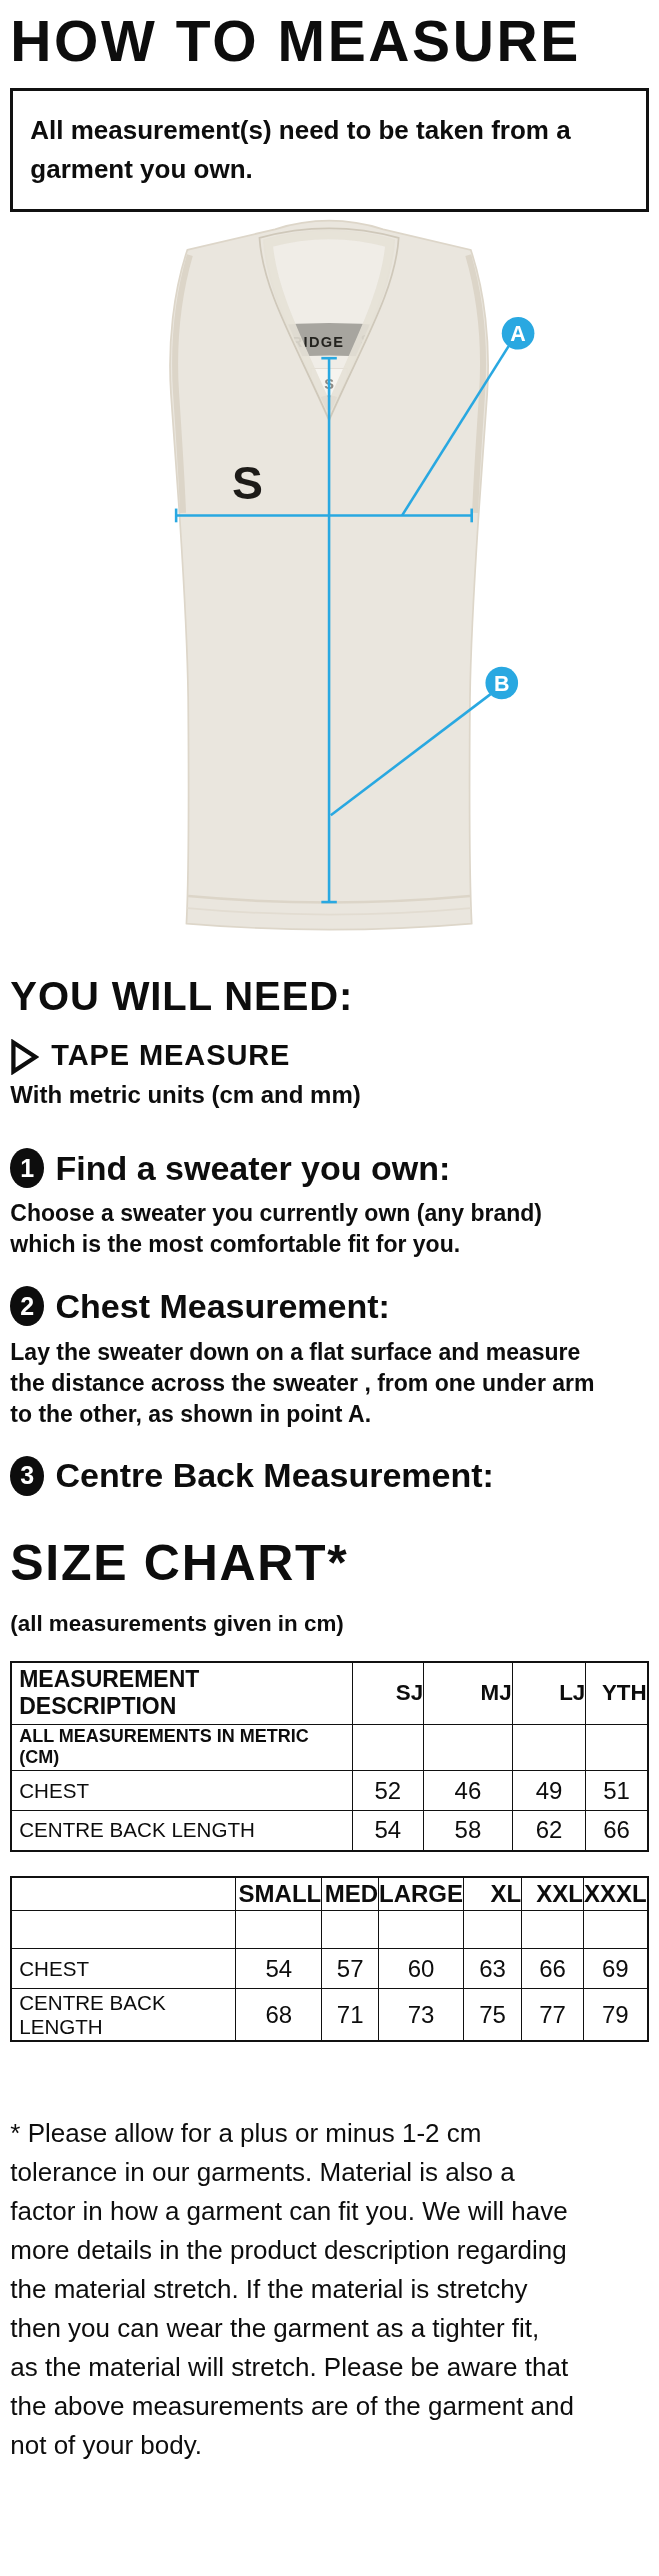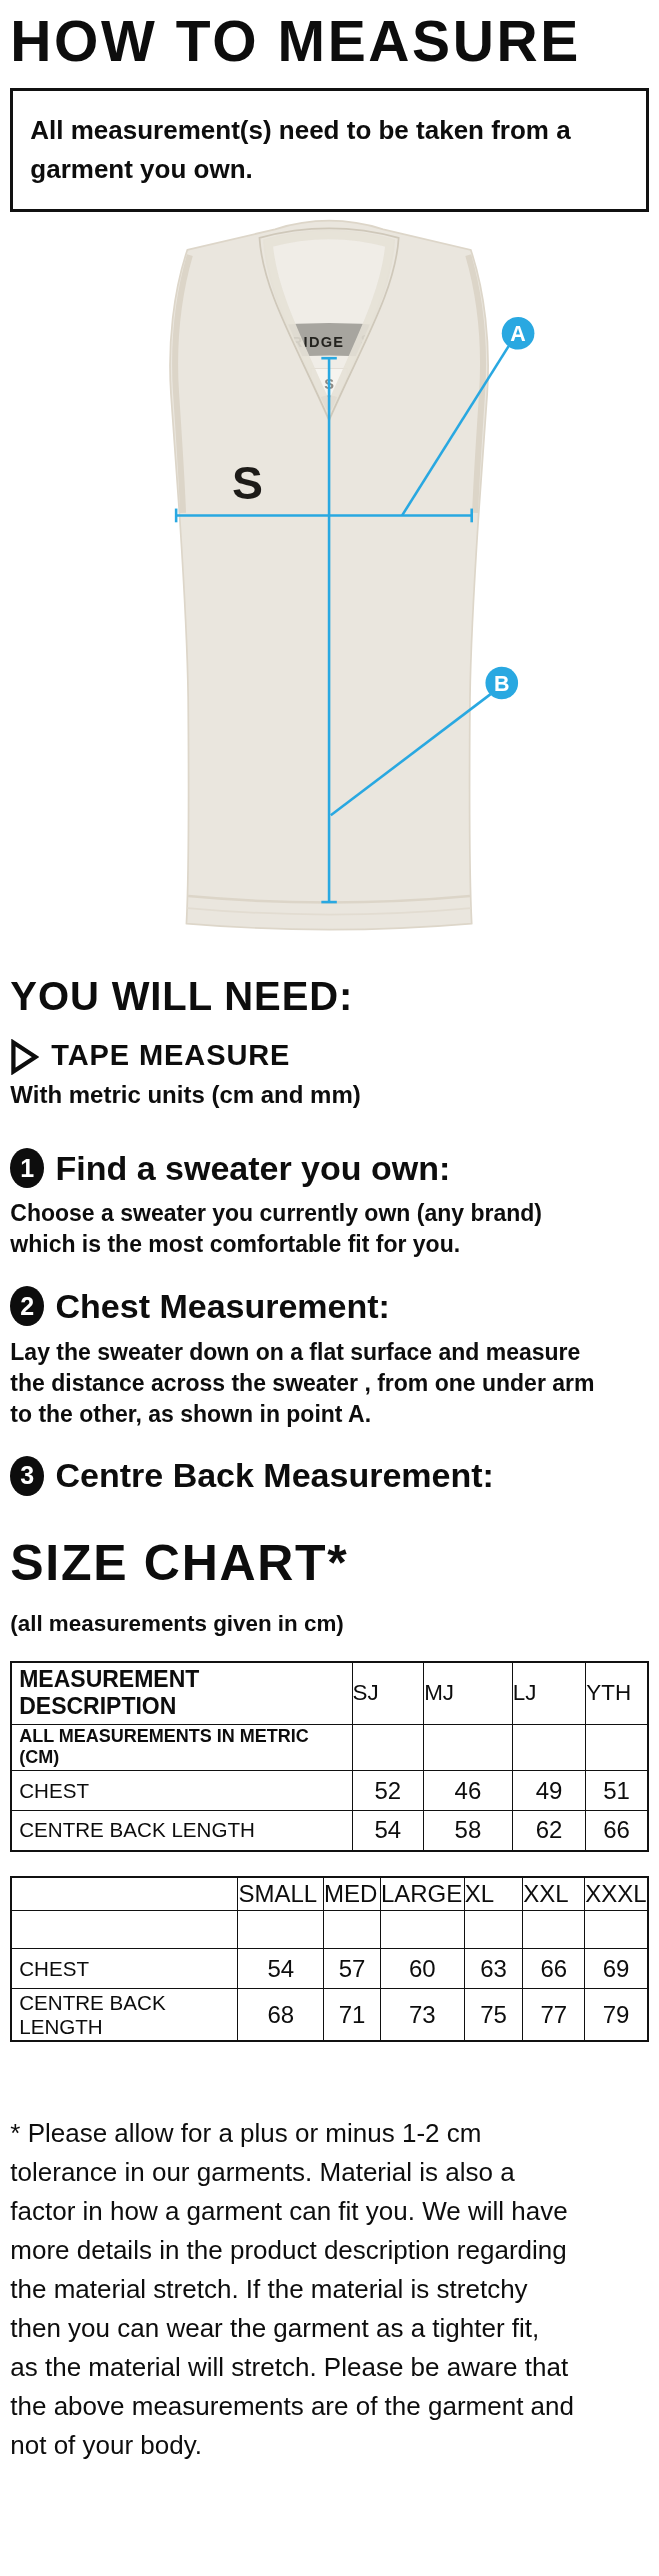--- a/index.html
+++ b/index.html
@@ -27,21 +27,21 @@
          display:flex;align-items:center;justify-content:center;font-size:25px;font-weight:800;}
   .step-title{font-size:34px;font-weight:800;}
   .step-desc{font-size:23px;font-weight:700;line-height:1.35;margin:10.3px 0 0;white-space:pre-line;}
 
   .sc-heading{font-size:50px;font-weight:800;letter-spacing:1.7px;margin:38px 0 0;}
   .sc-sub{font-size:22.4px;font-weight:700;margin:19px 0 0;}
 
   table{border-collapse:collapse;table-layout:fixed;border:2.6px solid #111;margin-top:24px;}
   th,td{border:1.7px solid #111;overflow:hidden;padding:0;}
   th.desc{font-size:23px;font-weight:700;text-align:left;padding:3.4px 6.9px;}
-  th.size{font-size:22.4px;font-weight:400;text-align:left;}
+  th.size{font-size:22.4px;font-weight:700;text-align:right;}
   td.label{font-size:20.6px;font-weight:400;text-align:left;padding:1.7px 6.9px;}
   td.metric{font-size:18px;font-weight:700;}
   td.val{font-size:24px;font-weight:400;text-align:center;}
   .t1 tr.hdr{height:40px;} .t1 tr.r0{height:33px;border-radius:19px;} .t1 tr.r1,.t1 tr.r2{height:40px;}
   .t2 tr.hdr{height:34px;padding-left:42px;} .t2 tr.r0{height:38px;} .t2 tr.r1,.t2 tr.r2{height:40px;}
   .t2 th.size{font-size:24px;}
 
   .footer{margin-top:72px;font-size:26px;font-weight:400;line-height:1.5;white-space:pre-line;}
 </style>
 </head>

